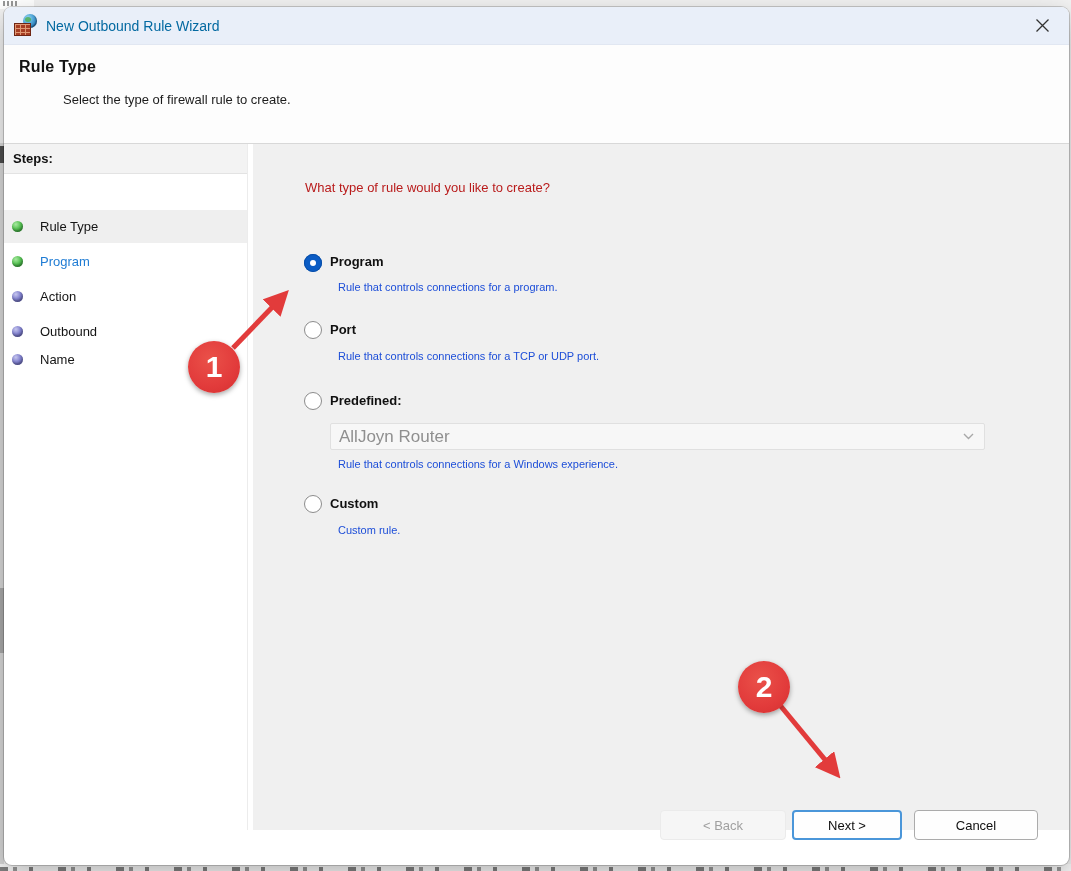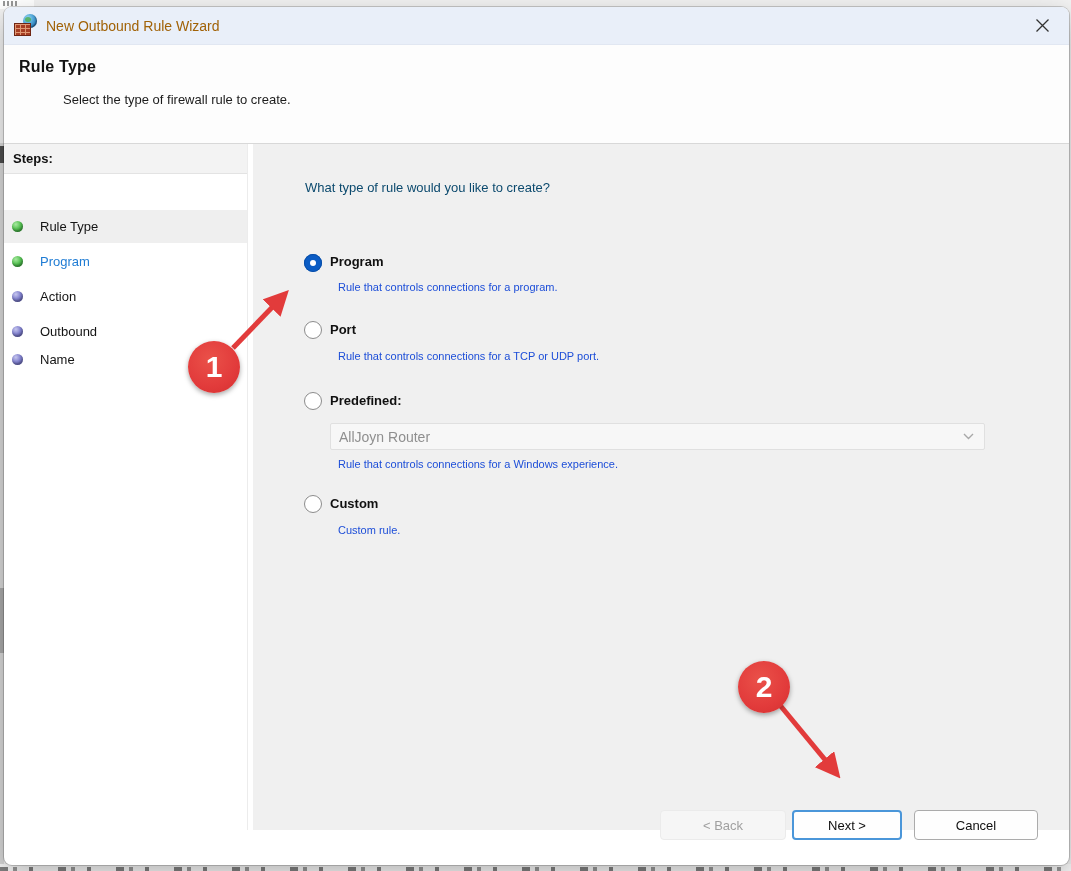--- a/index.html
+++ b/index.html
@@ -32,21 +32,21 @@
     background:radial-gradient(circle at 35% 32%, #9fd9f2 0%, #51a7d8 40%, #2b79b4 70%, #1c5e94 100%);
     box-shadow:inset -1px -1px 1px rgba(0,0,0,.35); }
   .fw-globe::after { content:""; position:absolute; left:2px; top:3px; width:6px; height:5px; border-radius:50%;
     background:#4fae54; opacity:.85; }
   .fw-bricks { position:absolute; left:0; bottom:2px; width:17px; height:13px;
     background-color:#a63d22; border:1px solid #6f2513;
     background-image:
       linear-gradient(#e09873 1px, transparent 1px),
       linear-gradient(90deg,#e09873 1px, transparent 1px);
     background-size:5px 4px; }
-  .win-title { font-size:14px; color:#a16207; }
+  .win-title { font-size:14px; color:#0369a1; }
   .close-btn { margin-left:auto; width:34px; height:30px; border:none; background:transparent;
     display:flex; align-items:center; justify-content:center; cursor:pointer; }
 
   .hdr { height:98px; background:#fdfdfd; }
   .hdr-title { font-size:16px; font-weight:700; color:#141414; padding:13px 0 0 15px; letter-spacing:.2px; }
   .hdr-sub { font-size:13px; color:#1c1c1c; padding:16px 0 0 11px;margin-left:48px; }
 
   .content { position:relative; display:flex; height:687px; border-top:1px solid #d8d8d8; }
 
   
@@ -59,35 +59,35 @@
   .step .bullet { width:11px; height:11px; border-radius:50%; margin-right:17px; flex:0 0 auto;
     box-shadow:inset -1px -2px 2px rgba(0,0,0,.3); }
   .bullet.green { background:radial-gradient(circle at 35% 30%, #a8e8a0 0%, #56c153 45%, #2f9633 100%); }
   .bullet.purple { background:radial-gradient(circle at 35% 30%, #c6c6ee 0%, #8181cd 45%, #5d5dae 100%); }
   .step.link span.lbl { color:#1f7cd4; cursor:pointer; }
 
   .divider { width:5px; background:#fff; flex:0 0 auto; }
 
   
   .main { position:relative; flex:1; background:#f0f0f0; }
-  .question { position:absolute; left:52px; top:36px; font-size:13px; color:#0c4a6e; }
+  .question { position:absolute; left:52px; top:36px; font-size:13px; color:#b91c1c; }
 
   .radio { position:absolute; left:51px; width:18px; height:18px; border-radius:50%;
     background:#fff; border:1px solid #8c8c8c; cursor:pointer; }
   .radio.selected { border:none; background:#0b5cc4;
     box-shadow:inset 0 0 0 1px #094ea8; }
   .radio.selected::after { content:""; position:absolute; left:6px; top:6px; width:6px; height:6px;
     border-radius:50%; background:#fff; }
   .opt-label { position:absolute; left:77px; font-size:13px; font-weight:700; color:#101010; cursor:pointer; }
   .opt-desc { position:absolute; left:85px; font-size:11px; color:#1d4ed8; }
 
   .combo { position:absolute; left:77px; top:279px; width:655px; height:27px;
     background:#f7f7f7; border:1px solid #e0e0e0; border-radius:2px;
     display:flex; align-items:center; padding:0 10px 0 8px; }
-  .combo-value { font-size:14px; color:#8f8f8f; flex:1; }
+  .combo-value { font-size:17px; color:#8f8f8f; flex:1; }
 
   .btn { position:absolute; top:666px; height:30px; font-size:13px; border-radius:4px;
     display:flex; align-items:center; justify-content:center; cursor:pointer; }
   .btn-back { left:407px; width:126px; background:#f6f6f6; border:1px solid #ebebeb; color:#a0a0a0; }
   .btn-next { left:539px; width:110px; background:#fefefe; border:2px solid #4a96d9; color:#0f0f0f; }
   .btn-cancel { left:661px; width:124px; background:#fefefe; border:1px solid #ababab; color:#0f0f0f; }
 
   
   .overlay-svg { position:absolute; left:0; top:0; width:1071px; height:871px; pointer-events:none; z-index:40; }
   .ann-circle { position:absolute; z-index:41; width:52px; height:52px; border-radius:50%;

